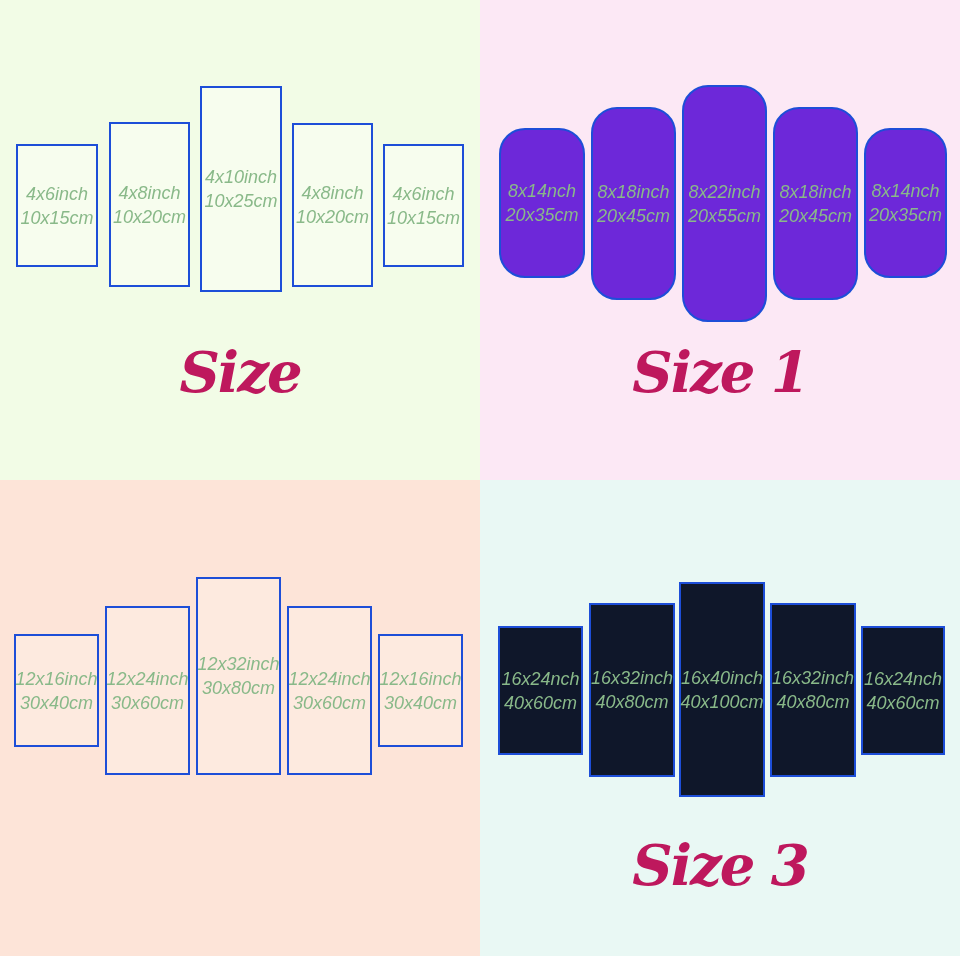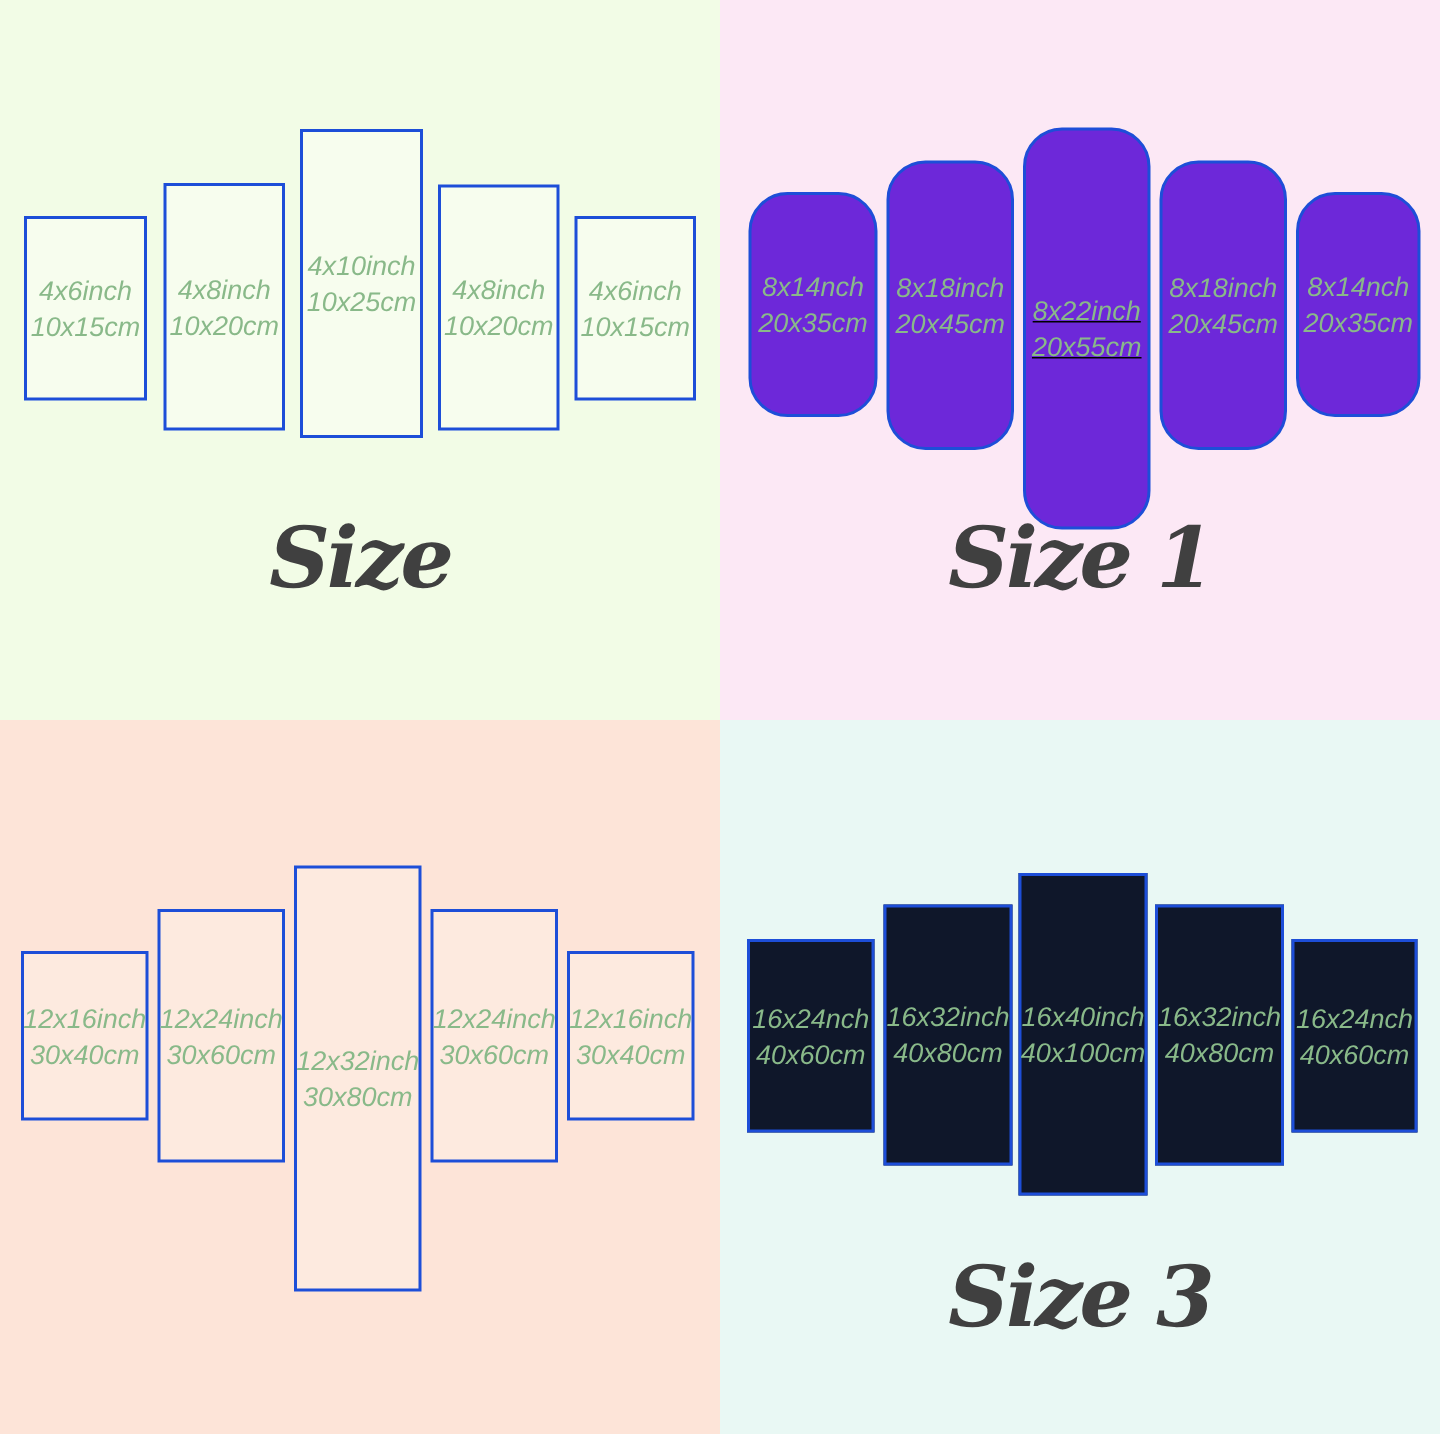--- a/index.html
+++ b/index.html
@@ -46,43 +46,43 @@
     position:absolute;
     left:0;width:100%;
     margin:0;
     text-align:center;
     font-family:"DejaVu Serif","Liberation Serif",serif;
     font-style:italic;
     font-weight:700;
     font-size:56px;
     line-height:1;
     letter-spacing:-2px;
-    color:#404040;
+    color:#be185d;
   }
   .q0 .title,.q1 .title{top:344px;}
   .q2 .title,.q3 .title{top:357px;}
 
   
   .q0 .p1{left:16px;top:144px;width:82px;height:123px;}
   .q0 .p2{left:109px;top:122px;width:81px;height:165px;}
   .q0 .p3{left:200px;top:86px;width:82px;height:206px;}
   .q0 .p4{left:292px;top:123px;width:81px;height:164px;}
   .q0 .p5{left:383px;top:144px;width:81px;height:123px;}
 
   
   .q1 .p1{left:19px;top:128px;width:86px;height:150px;}
   .q1 .p2{left:111px;top:107px;width:85px;height:193px;}
-  .q1 .p3{left:202px;top:85px;width:85px;height:268px;text-decoration:underline;}
+  .q1 .p3{left:202px;top:85px;width:85px;height:237px;}
   .q1 .p4{left:293px;top:107px;width:85px;height:193px;}
   .q1 .p5{left:384px;top:128px;width:83px;height:150px;}
 
   
   .q2 .p1{left:14px;top:154px;width:85px;height:113px;}
   .q2 .p2{left:105px;top:126px;width:85px;height:169px;}
-  .q2 .p3{left:196px;top:97px;width:85px;height:284px;}
+  .q2 .p3{left:196px;top:97px;width:85px;height:198px;}
   .q2 .p4{left:287px;top:126px;width:85px;height:169px;}
   .q2 .p5{left:378px;top:154px;width:85px;height:113px;}
 
   
   .q3 .p1{left:18px;top:146px;width:85px;height:129px;}
   .q3 .p2{left:109px;top:123px;width:86px;height:174px;}
   .q3 .p3{left:199px;top:102px;width:86px;height:215px;align-items:center;}
   .q3 .p4{left:290px;top:123px;width:86px;height:174px;}
   .q3 .p5{left:381px;top:146px;width:84px;height:129px;}
 

